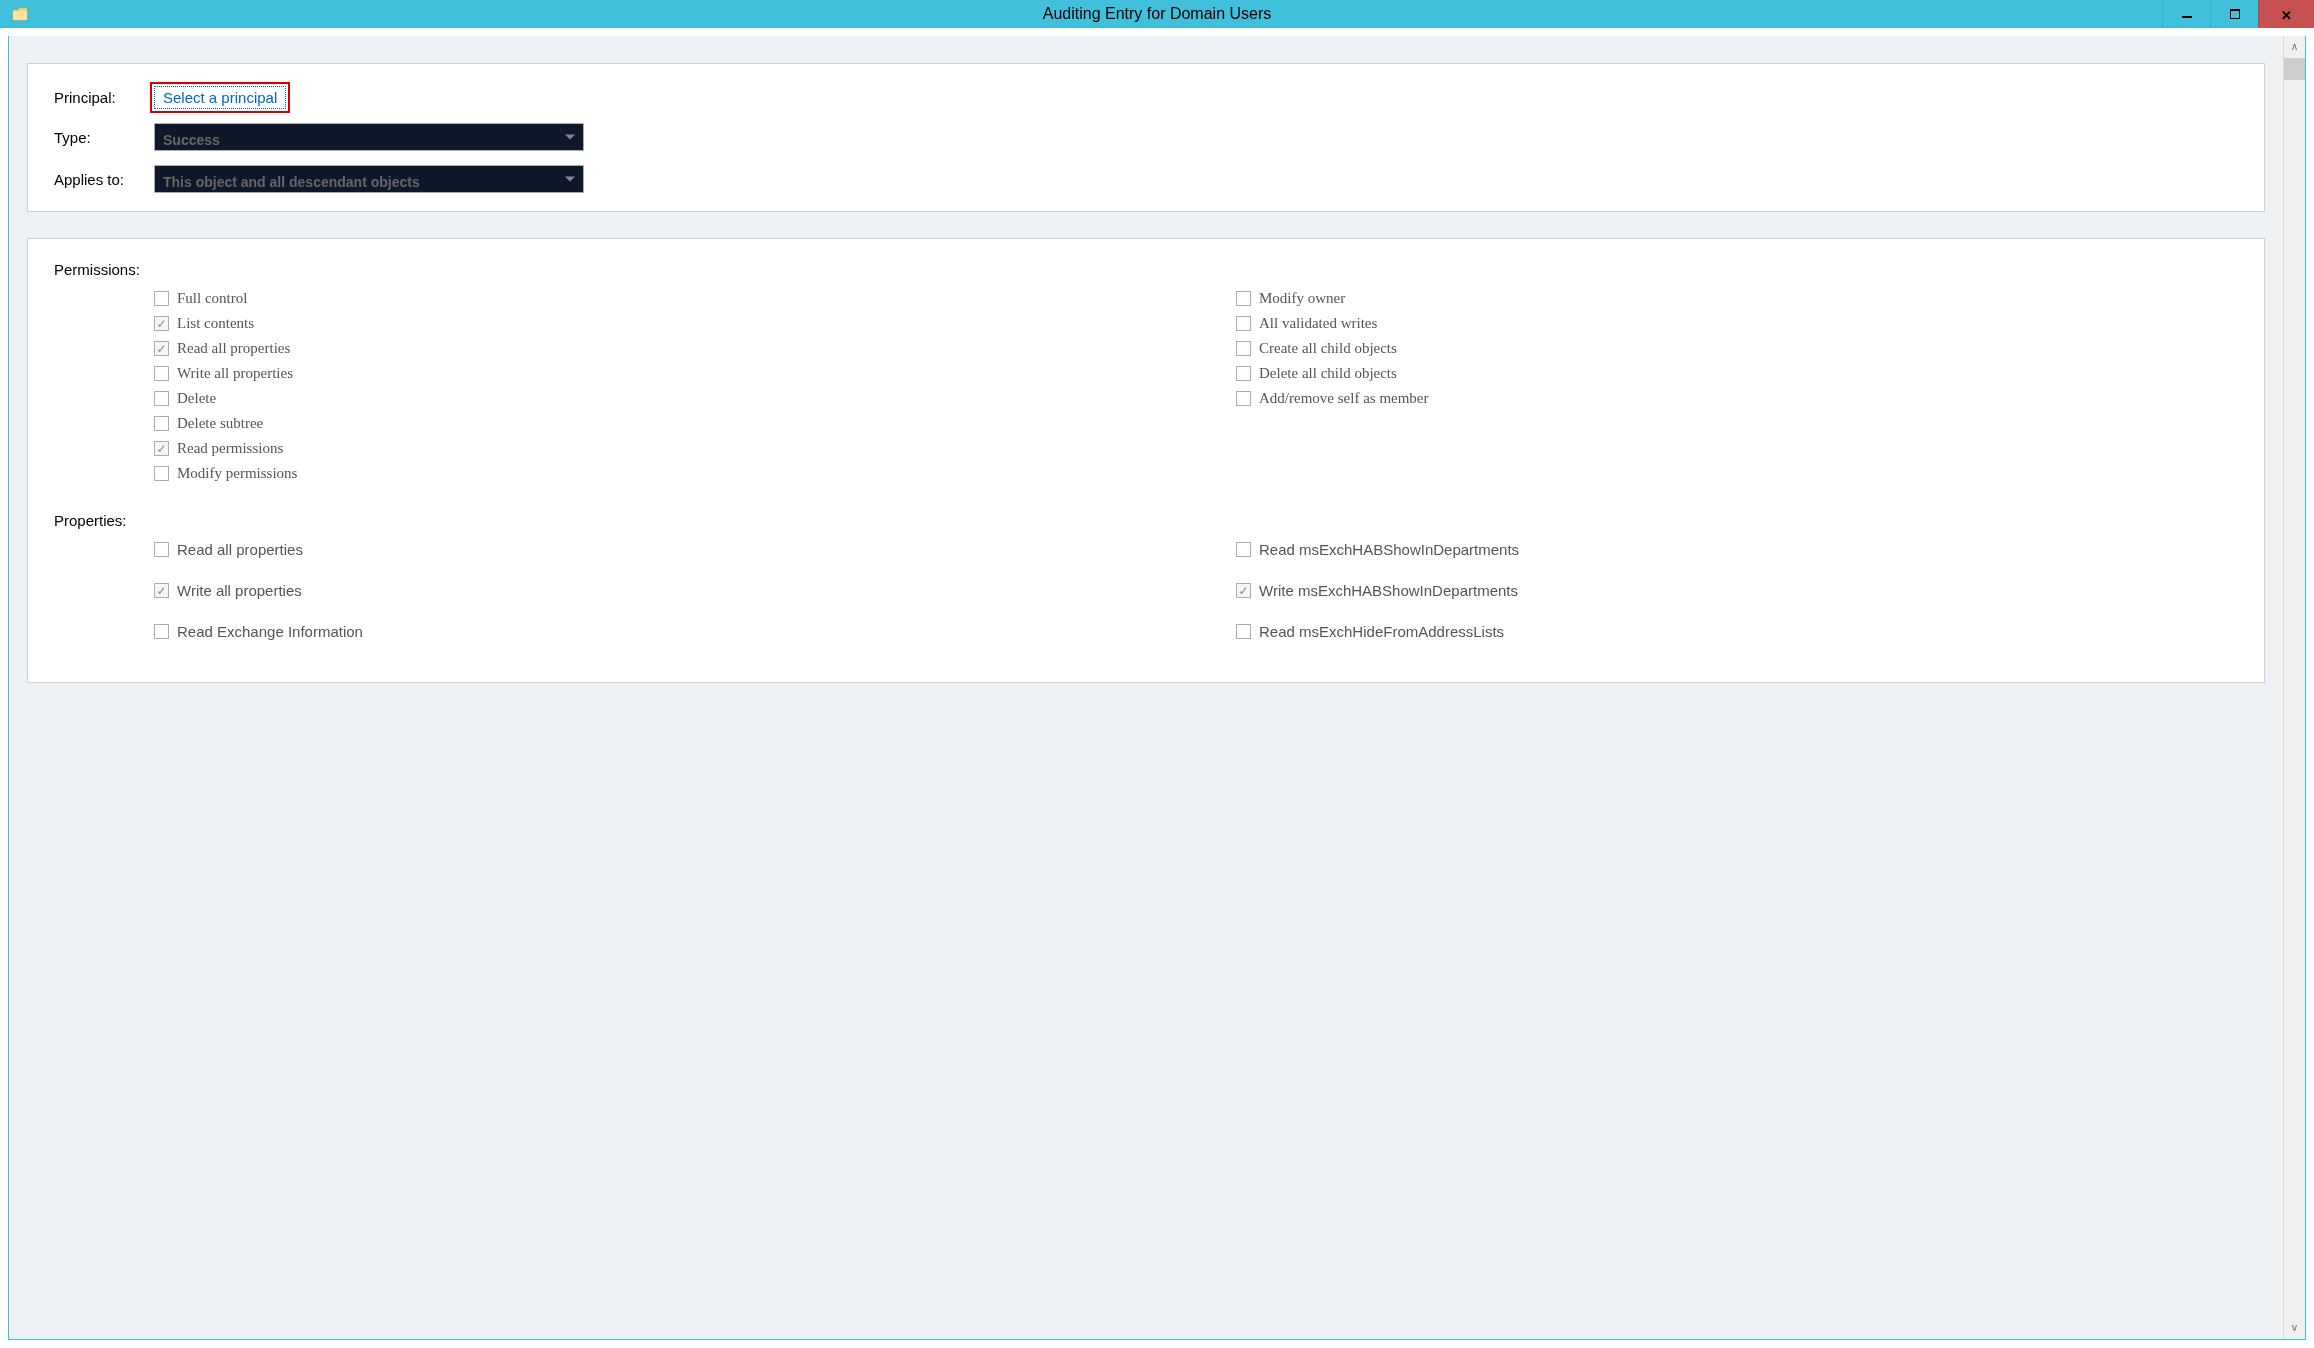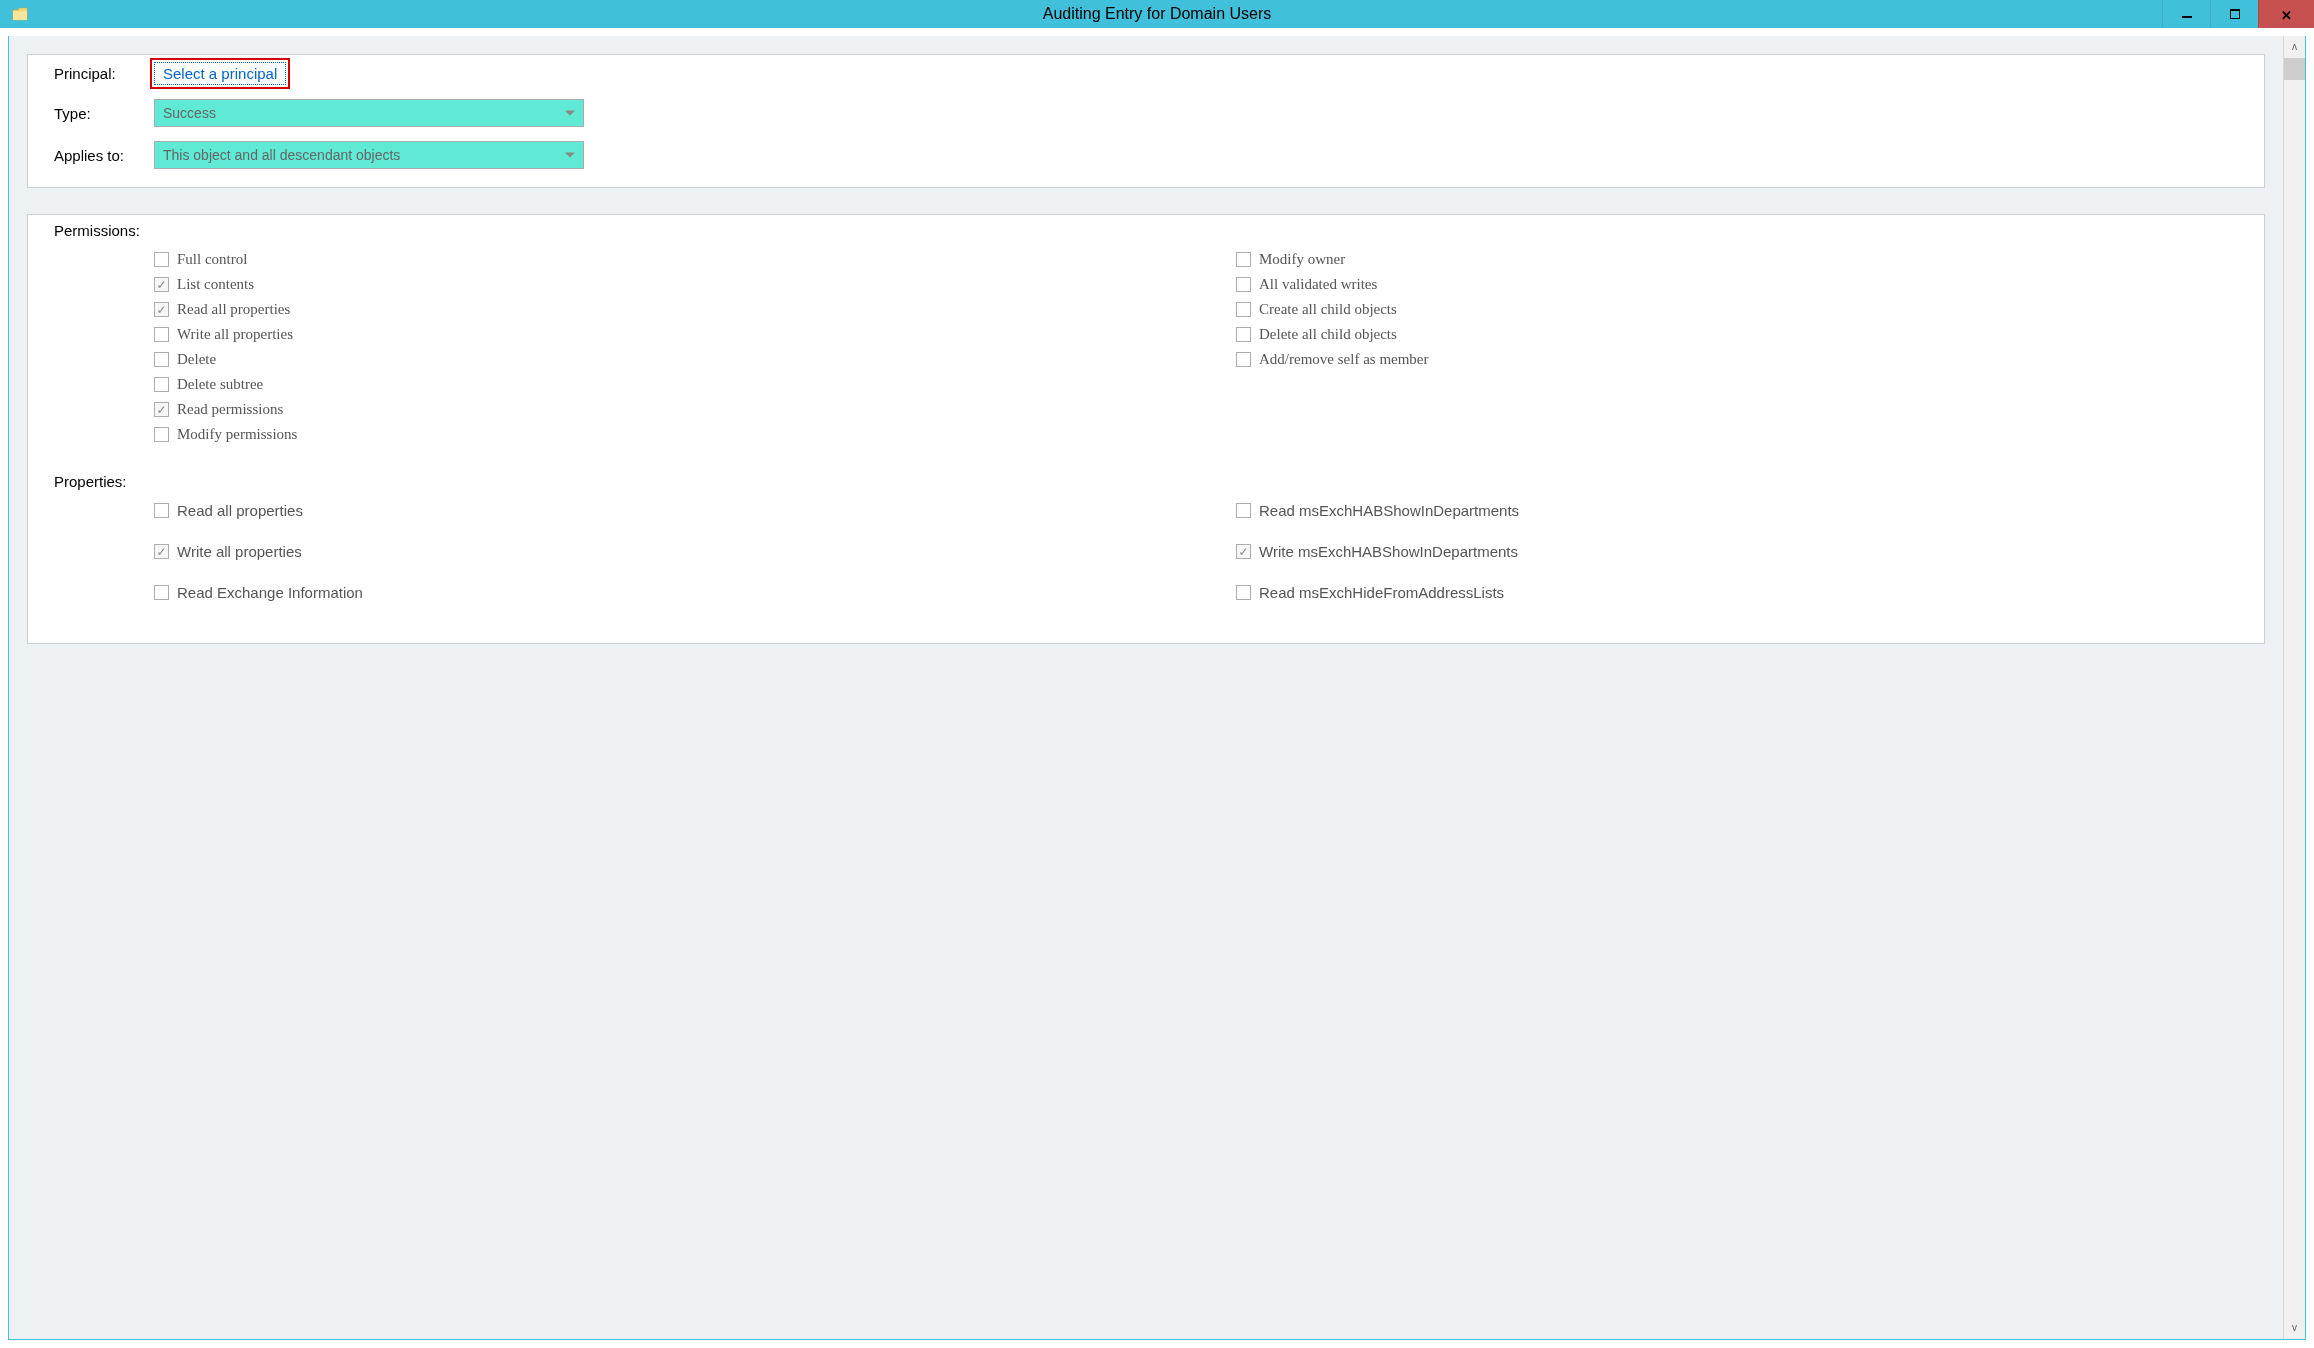--- a/index.html
+++ b/index.html
@@ -98,22 +98,23 @@
     background: #cdcdcd;
     margin: 0;
     height: 40px;
     width: 100%;
   }
   .scroll-track { flex: 1; }
 
   .panel {
     background: #fff;
     border: 1px solid #c9cfd5;
-    padding: 7px 26px 18px 26px;
+    padding: 22px 26px 18px 26px;
     margin-bottom: 26px;
+    margin-top: 9px;
   }
 
   .row {
     display: flex;
     align-items: center;
     margin-bottom: 14px;
   }
   .row .lbl {
     width: 100px;
     font-size: 15px;
@@ -125,27 +126,28 @@
     cursor: pointer;
   }
   .highlight {
     outline: 2px solid #d60000;
     outline-offset: 2px;
   }
   .select {
     width: 430px;
     height: 28px;
     border: 1px solid #abadb3;
-    background: #5eead4;
+    background: #0f172a;
     color: #666;
     padding: 2px 26px 2px 8px;
     position: relative;
     font-size: 14px;
     display: flex;
-    align-items: center;
+    align-items: flex-end;
+    font-weight: bold;
   }
   .select::after {
     content: "";
     position: absolute;
     right: 8px; top: 50%;
     transform: translateY(-50%);
     width: 0; height: 0;
     border-left: 5px solid transparent;
     border-right: 5px solid transparent;
     border-top: 5px solid #888;

